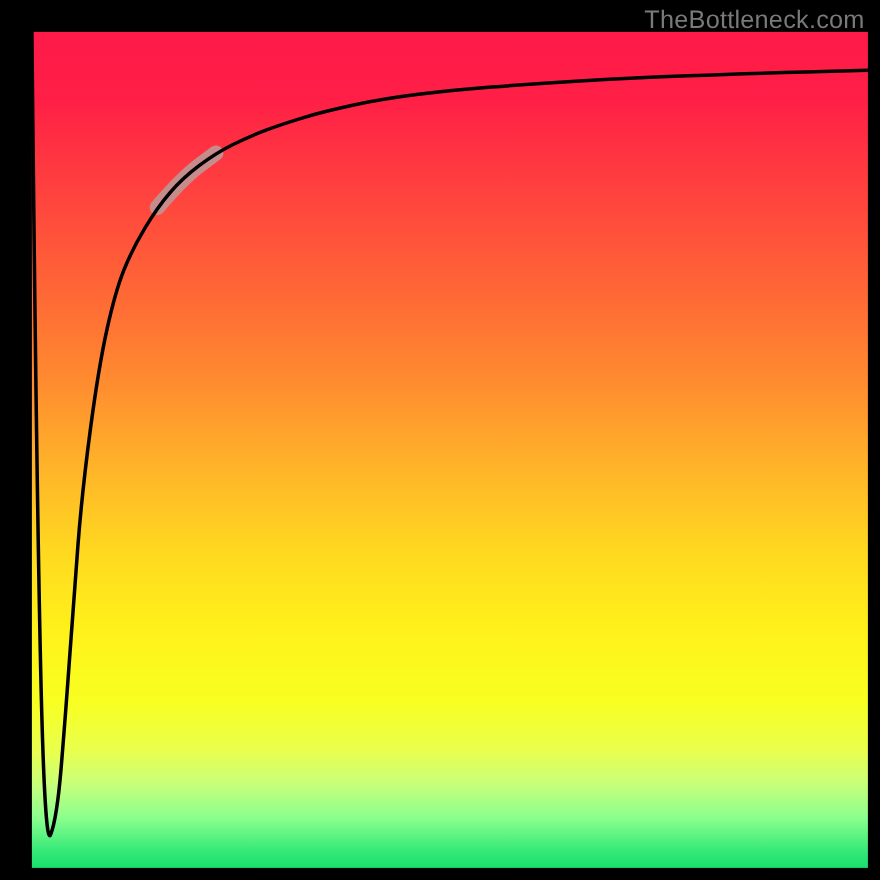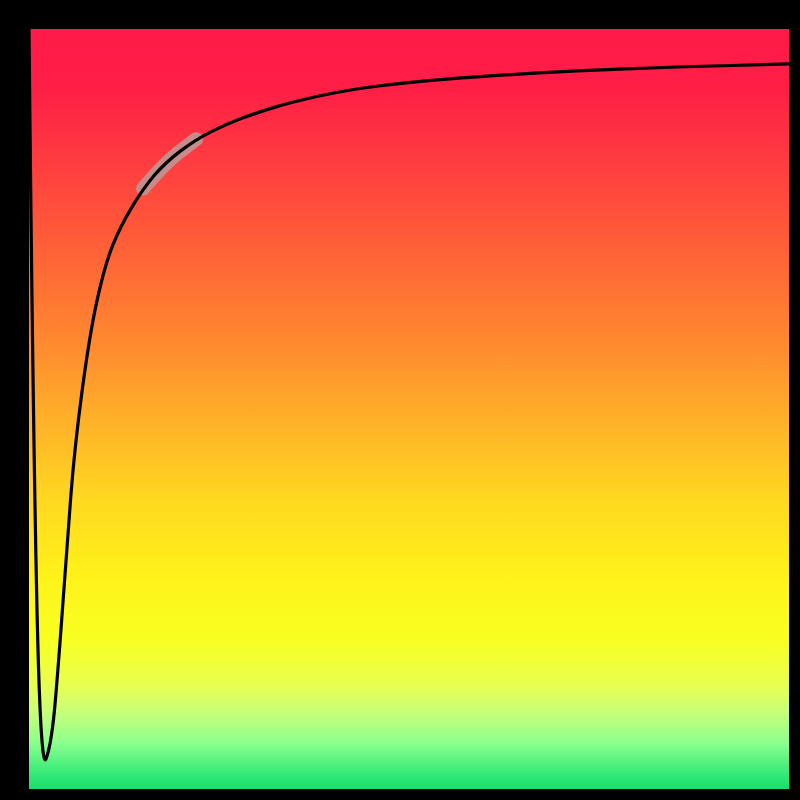--- a/index.html
+++ b/index.html
@@ -67,14 +67,15 @@
 
     <svg class="curve" viewBox="0 0 760 760" preserveAspectRatio="none">
 
       <path d="M 114.00 159.60 Q 136.80 133.00 152.00 121.60 T 167.20 110.20" fill="none" stroke="#c68b8b" stroke-width="14" stroke-linecap="round"></path>
 
       <path d="M 0.00 0.00 Q 3.80 380.00 7.60 562.40 Q 11.40 744.80 17.10 729.60 Q 22.80 714.40 26.60 668.80 Q 30.40 623.20 34.20 570.00 Q 38.00 516.80 41.80 467.40 Q 45.60 418.00 53.20 361.00 Q 60.80 304.00 68.40 269.80 Q 76.00 235.60 83.60 216.60 Q 91.20 197.60 102.60 178.60 Q 114.00 159.60 125.40 146.30 Q 136.80 133.00 152.00 121.60 Q 167.20 110.20 182.40 102.60 Q 197.60 95.00 212.80 89.30 Q 228.00 83.60 247.00 77.90 Q 266.00 72.20 292.60 66.50 Q 319.20 60.80 349.60 57.00 Q 380.00 53.20 418.00 50.16 Q 456.00 47.12 501.60 44.46 Q 547.20 41.80 596.60 39.90 Q 646.00 38.00 703.00 36.48 T 760.00 34.96" fill="none" stroke="#000000" stroke-width="3.2" stroke-linejoin="round" stroke-linecap="round"></path>
     </svg>
 
   </div>
 
+  <div class="watermark">TheBottleneck.com</div>
 
 </div>
 
 </body></html>

